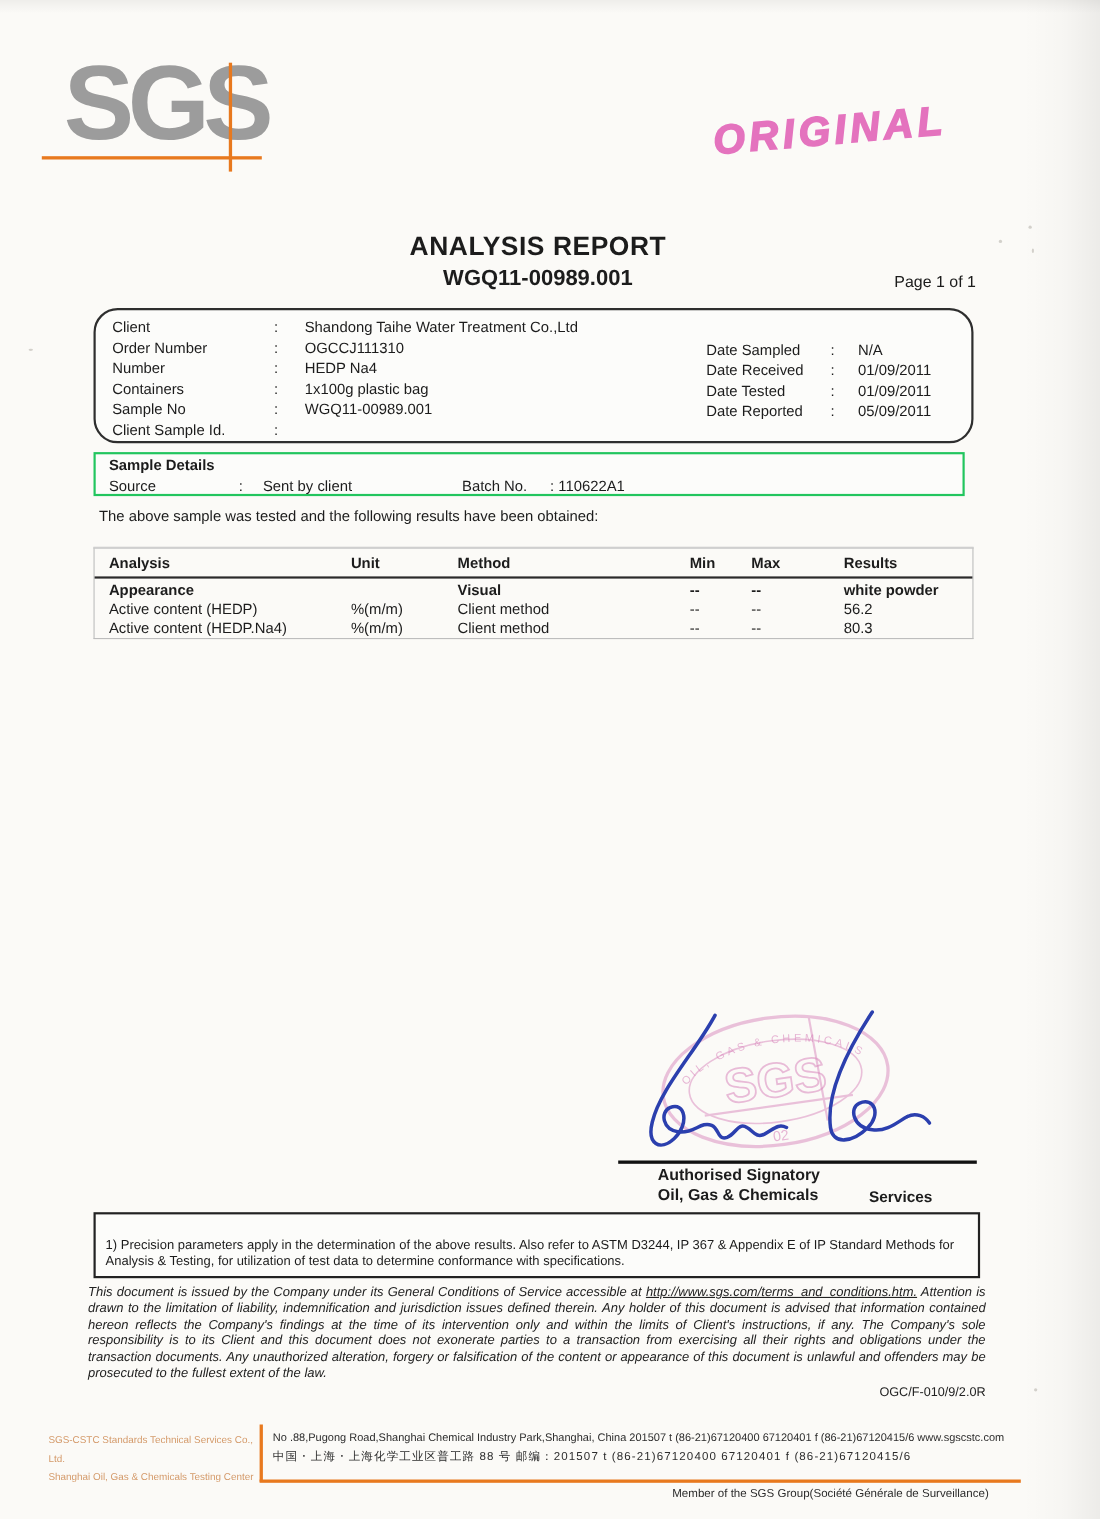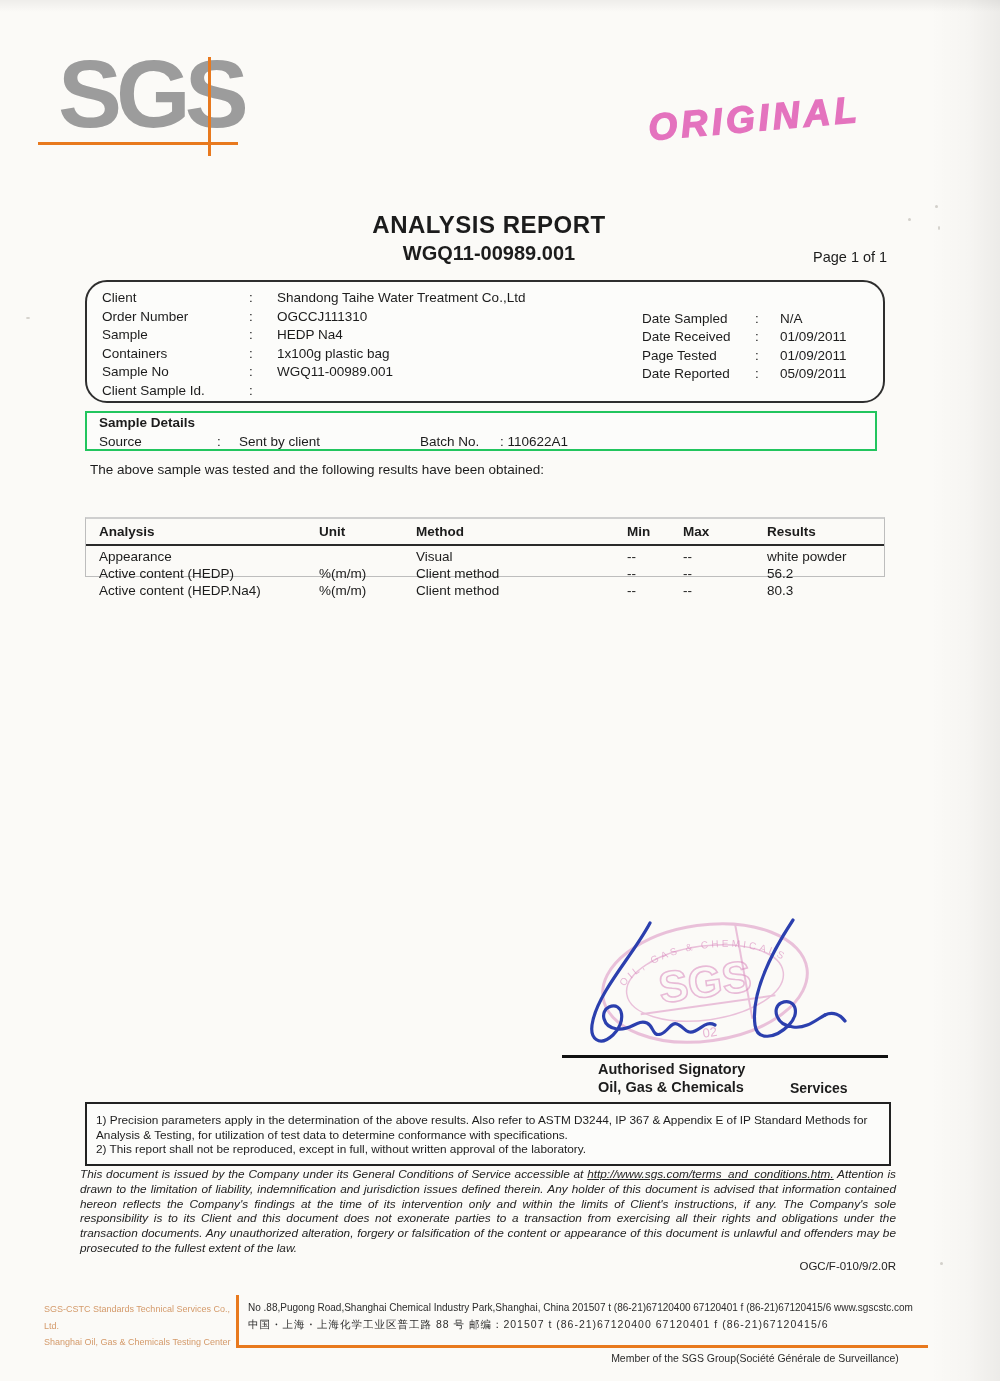--- a/index.html
+++ b/index.html
@@ -47,41 +47,41 @@
   .sd-src-colon { left:130px; top:21px; }
   .sd-src-value { left:152px; top:21px; }
   .sd-batch-label { left:333px; top:21px; }
   .sd-batch-value { left:413px; top:21px; }
 
   .stmt { position:absolute; left:90px; font-size:13.5px; }
   .stmt-intro { top:462px; }
   .stmt-findings { top:594px; }
 
   
-  .rt { position:absolute; left:85px; top:517px; width:800px; height:60px;
+  .rt { position:absolute; left:85px; top:497px; width:800px; height:84px;
     border:1px solid #bdbdbd; border-top:2px solid #cfcfcf; }
   .rt-sep { position:absolute; left:0; top:25px; width:100%; height:2px; background:#2a2a2a; }
   .rt-row { position:absolute; width:100%; height:18px; font-size:13.5px; }
   .rt-row span { position:absolute; white-space:nowrap; }
   .rt-head { top:5px; font-weight:bold; }
-  .rt-r0 { top:30px; } .rt-r1 { top:47px; } .rt-r2 { top:64px; }
+  .rt-r0 { top:30px;font-weight:bold; } .rt-r1 { top:47px; } .rt-r2 { top:64px; }
   .c0 { left:13px; } .c1 { left:233px; } .c2 { left:330px; }
   .c3 { left:541px; } .c4 { left:597px; } .c5 { left:681px; }
 
   
   .seal-svg { position:absolute; left:575px; top:893px; }
   .sig-svg { position:absolute; left:555px; top:915px; }
   .sig-line { position:absolute; left:562px; top:1055px; width:326px; height:3px; background:#111; }
   .sig-title1 { position:absolute; left:598px; top:1061px; font-size:14.5px; font-weight:bold; }
   .sig-title2 { position:absolute; left:598px; top:1079px; font-size:14.5px; font-weight:bold; }
   .sig-title2-suffix { position:absolute; left:790px; top:1080px; font-size:14px; font-weight:bold; }
 
   
   .notes-box { position:absolute; left:85px; top:1102px; width:806px; border:2px solid #222;
-    padding:9px 9px 7px; font-size:11.8px; line-height:14.6px; background:rgba(255,255,255,.35); }
+    padding:20px 9px 7px; font-size:11.8px; line-height:14.6px; background:rgba(255,255,255,.35); }
 
   
   .disclaimer { position:absolute; left:80px; top:1167px; width:816px; font-style:italic;
     font-size:11.8px; line-height:14.8px; text-align:justify; color:#222; }
   .disclaimer-url { text-decoration:underline; }
   .doc-code { text-align:right; font-style:normal; margin-top:3px; font-size:11.5px; }
 
   
   .footer-company { position:absolute; left:44px; top:1301px; width:190px; font-size:9px;
     line-height:16.5px; color:#D49A6A; }
@@ -121,21 +121,21 @@
         <span class="cb-label">Client</span>
         <span class="cb-colon">:</span>
         <span class="cb-value">Shandong Taihe Water Treatment Co.,Ltd</span>
       </div>
     <div class="cb-row" style="top:27px">
         <span class="cb-label">Order Number</span>
         <span class="cb-colon">:</span>
         <span class="cb-value">OGCCJ111310</span>
       </div>
     <div class="cb-row" style="top:45px">
-        <span class="cb-label">Sample</span>
+        <span class="cb-label">Number</span>
         <span class="cb-colon">:</span>
         <span class="cb-value">HEDP Na4</span>
       </div>
     <div class="cb-row" style="top:64px">
         <span class="cb-label">Containers</span>
         <span class="cb-colon">:</span>
         <span class="cb-value">1x100g plastic bag</span>
       </div>
     <div class="cb-row" style="top:82px">
         <span class="cb-label">Sample No</span>
@@ -151,21 +151,21 @@
         <span class="dt-label">Date Sampled</span>
         <span class="dt-colon">:</span>
         <span class="dt-value">N/A</span>
       </div>
     <div class="cb-row" style="top:47px">
         <span class="dt-label">Date Received</span>
         <span class="dt-colon">:</span>
         <span class="dt-value">01/09/2011</span>
       </div>
     <div class="cb-row" style="top:66px">
-        <span class="dt-label">Page Tested</span>
+        <span class="dt-label">Date Tested</span>
         <span class="dt-colon">:</span>
         <span class="dt-value">01/09/2011</span>
       </div>
     <div class="cb-row" style="top:84px">
         <span class="dt-label">Date Reported</span>
         <span class="dt-colon">:</span>
         <span class="dt-value">05/09/2011</span>
       </div>
   </div>
 
@@ -242,21 +242,20 @@
     </g>
   </svg>
 
   <div class="sig-line"></div>
   <div class="sig-title1">Authorised Signatory</div>
   <div class="sig-title2">Oil, Gas &amp; Chemicals</div>
   <div class="sig-title2-suffix">Services</div>
 
   <div class="notes-box">
     <div>1) Precision parameters apply in the determination of the above results. Also refer to ASTM D3244, IP 367 &amp; Appendix E of IP Standard Methods for Analysis &amp; Testing, for utilization of test data to determine conformance with specifications.</div>
-    <div>2) This report shall not be reproduced, except in full, without written approval of the laboratory.</div>
   </div>
 
   <div class="disclaimer">
     <span>This document is issued by the Company under its General Conditions of Service accessible at </span><span class="disclaimer-url">http://www.sgs.com/terms_and_conditions.htm.</span><span> Attention is drawn to the limitation of liability, indemnification and jurisdiction issues defined therein. Any holder of this document is advised that information contained hereon reflects the Company's findings at the time of its intervention only and within the limits of Client's instructions, if any.  The Company's sole responsibility is to its Client and this document does not exonerate parties to a transaction from exercising all their rights and obligations under the transaction documents. Any unauthorized alteration, forgery or falsification of the content or appearance of this document is unlawful and offenders may be prosecuted to the fullest extent of the law.</span>
     <div class="doc-code">OGC/F-010/9/2.0R</div>
   </div>
 
   <div class="footer-company">
     <div>SGS-CSTC Standards Technical Services Co., Ltd.</div>
     <div>Shanghai Oil, Gas &amp; Chemicals Testing Center</div>

